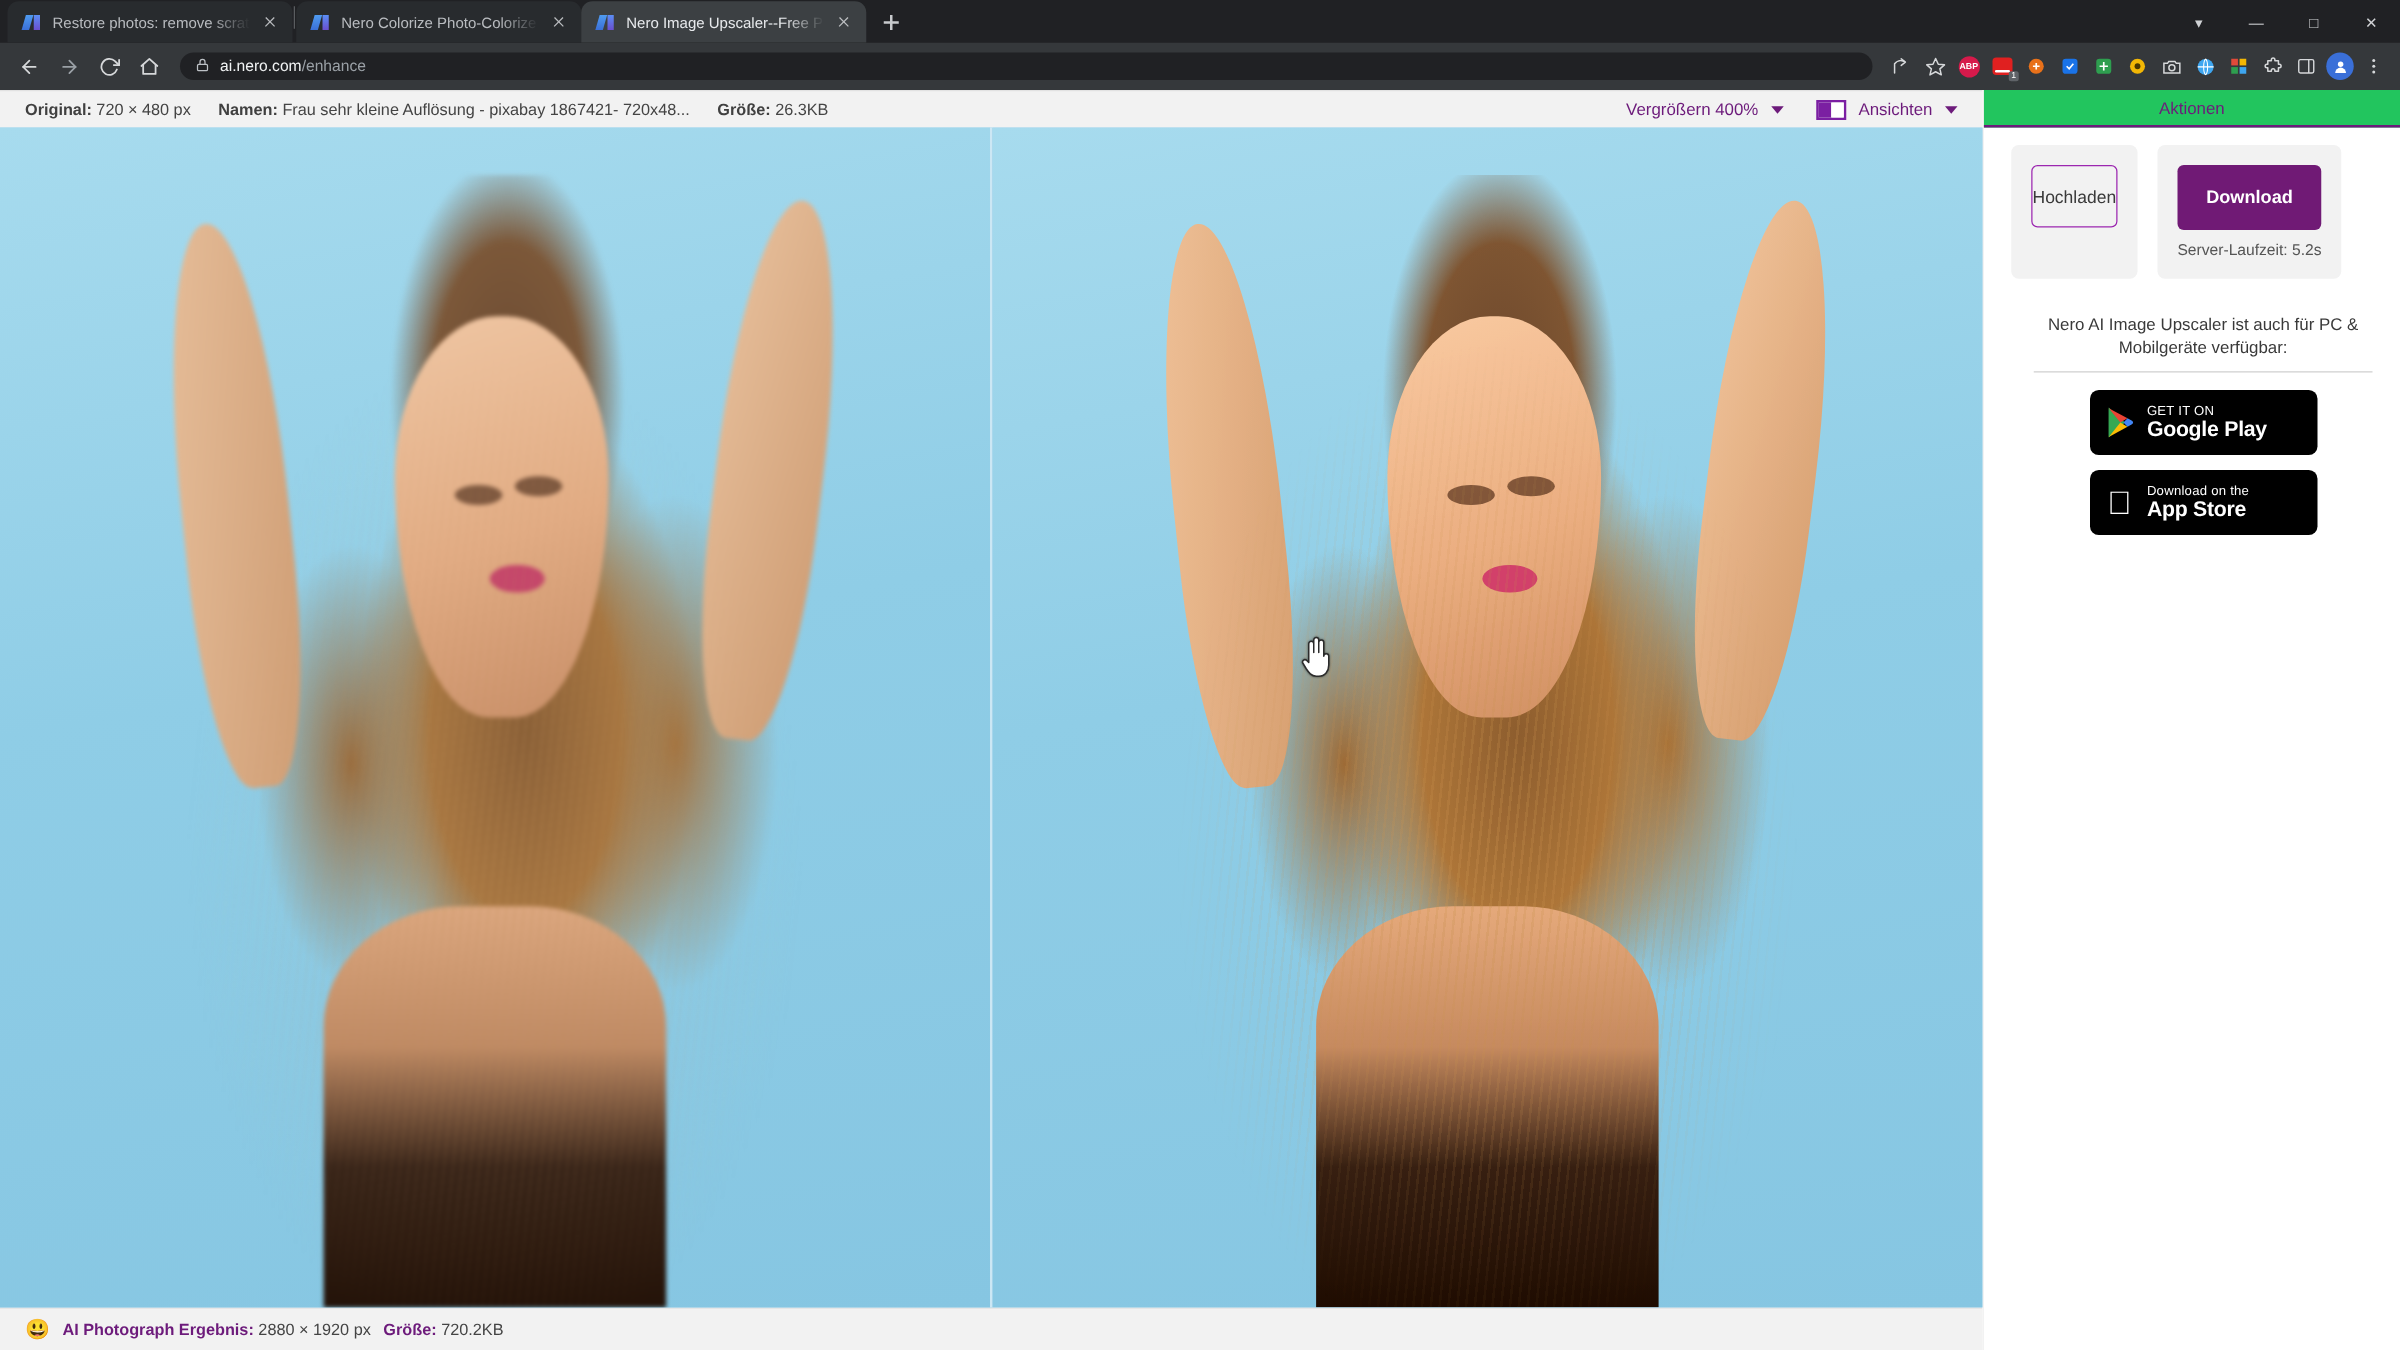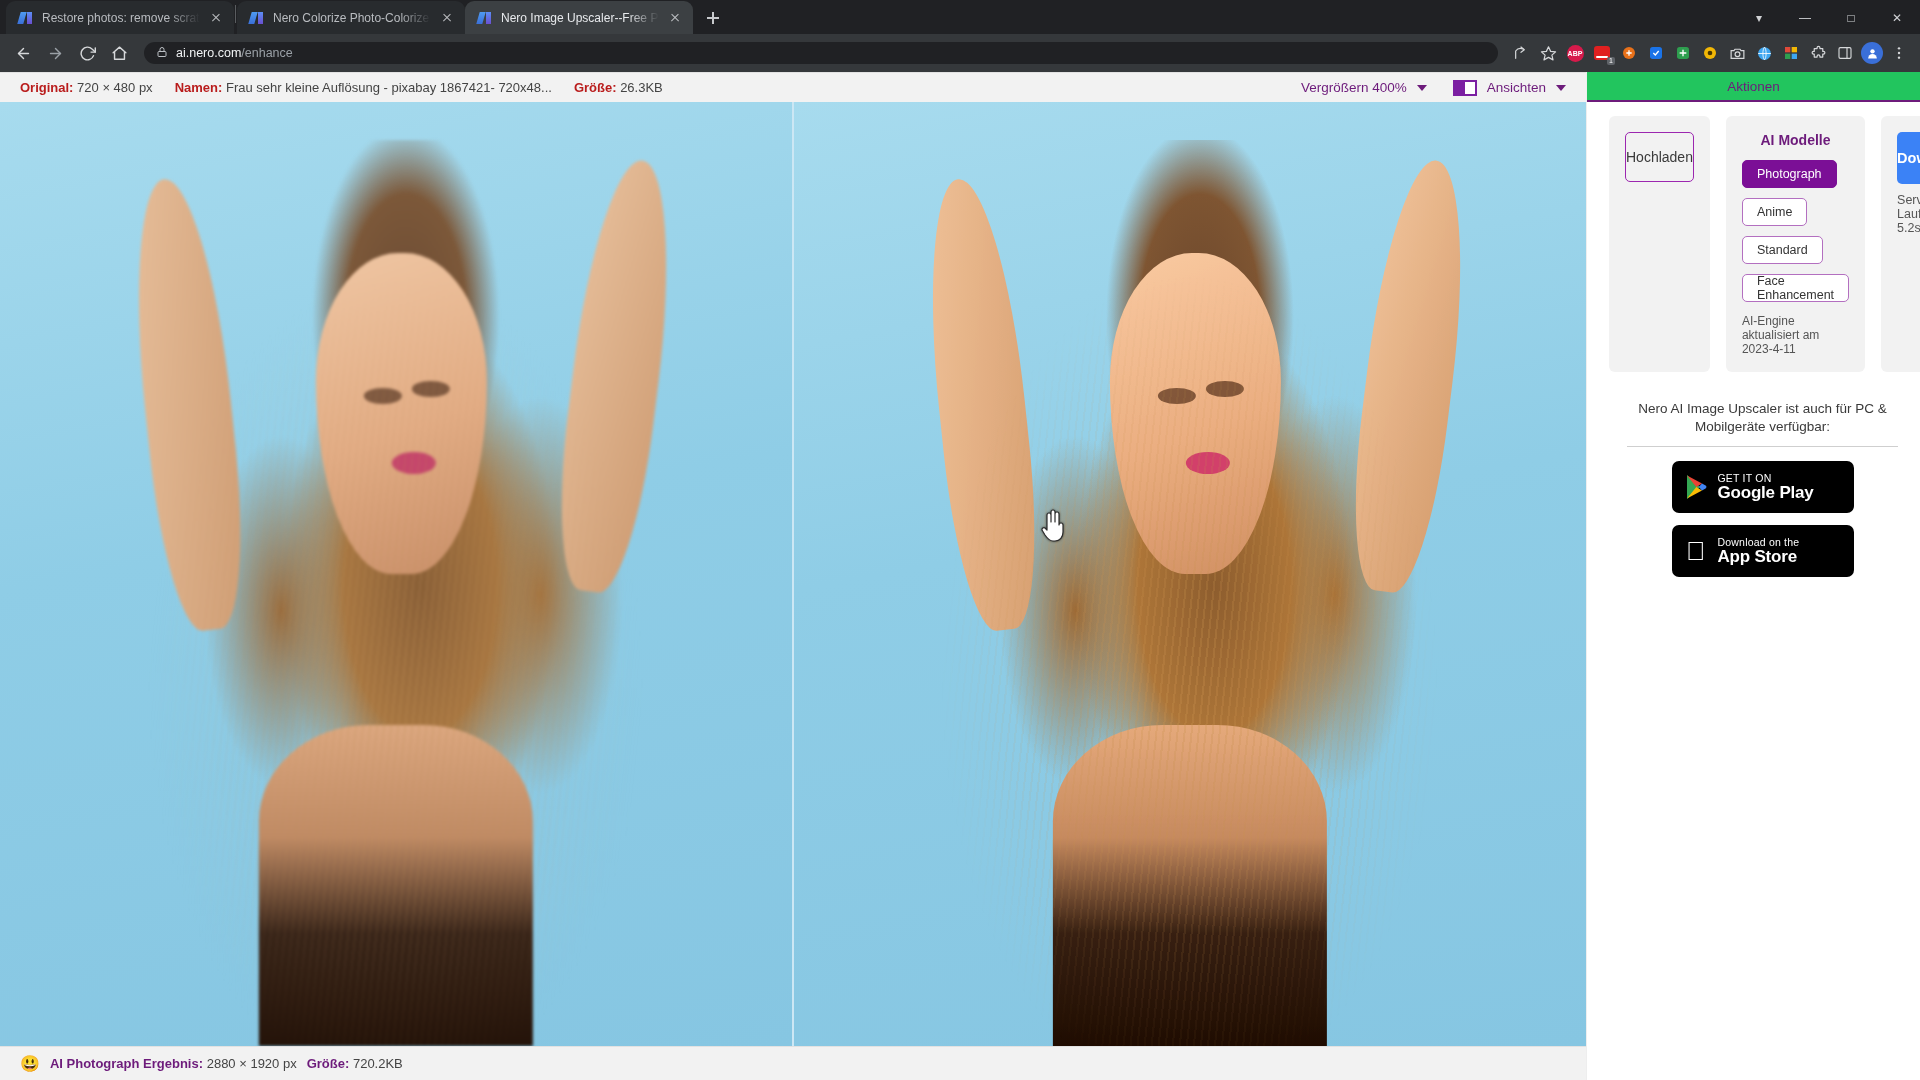--- a/index.html
+++ b/index.html
@@ -125,21 +125,21 @@
   .user-ic::before{content:"";position:absolute;left:50%;top:3.5px;transform:translateX(-50%);width:6px;height:6px;border-radius:50%;background:#fff;}
   .user-ic::after{content:"";position:absolute;left:50%;bottom:1.5px;transform:translateX(-50%);width:12px;height:7px;border-radius:6px 6px 0 0;background:#fff;}
 
   .body-row { flex:1; display:flex; min-height:0; }
   .leftcol { flex:1; display:flex; flex-direction:column; min-width:0; }
 
   .infobar {
     height: 30px; background:#f2f2f2; border-top:1px solid #e2e2e2;
     display:flex; align-items:center; padding: 0 20px; font-size:13px; color:#444; flex:none;
   }
-  .infobar b { color:#b91c1c; font-weight:700; }
+  .infobar b { color:#404040; font-weight:700; }
   .ib-item { margin-right: 22px; white-space:nowrap; }
   .ib-name { max-width: 420px; overflow:hidden; text-overflow:ellipsis; }
   .ib-right { margin-left:auto; display:flex; align-items:center; gap:26px; color:#6d1b7b; font-size:13.5px; }
   .ib-ctrl { display:flex; align-items:center; gap:10px; }
   .caret { width:0;height:0;border-left:5px solid transparent;border-right:5px solid transparent;border-top:6px solid #6d1b7b;}
   .viewsicon { width:24px;height:16px;border:2px solid #7b1fa2; display:flex; }
   .viewsicon i { flex:1; }
   .viewsicon i:first-child { background:#7b1fa2; }
   .viewsicon i:last-child { background:#fff; }
 
@@ -222,21 +222,21 @@
   .card-title { text-align:center; font-size:14px; font-weight:700; color:#6d1b7b; margin-bottom:12px; }
   .modelgrid { display:flex; flex-wrap:wrap; gap:10px; }
   .chip {
     height:28px; border:1px solid #b36fc0; border-radius:5px; background:#fff;
     display:flex; align-items:center; justify-content:center; padding:0 14px;
     font-size:12.5px; color:#333;
   }
   .chip.on { background:#7b0f96; border-color:#7b0f96; color:#fff; }
   .engine-note { font-size:12px; color:#555; margin-top:12px; }
   .dlbtn {
-    height:52px; background:#3b82f6; border-radius:5px; color:#fff;
+    height:52px; background:#701a75; border-radius:5px; color:#fff;
     display:flex; align-items:center; justify-content:center;
     font-size:14.5px; font-weight:700;
   }
   .runtime { font-size:12.5px; color:#555; margin-top:9px; }
   .promo { padding: 28px 22px 0 40px; }
   .promo-text { text-align:center; font-size:13.5px; color:#3a3a3a; line-height:1.35; }
   .promo-hr { border:0; border-top:1px solid #cfcfcf; margin:10px 0 14px; }
   .storebtns { display:flex; flex-direction:column; align-items:center; gap:12px; }
   .store {
     width:182px; height:52px; background:#000; border-radius:7px;
@@ -510,30 +510,20 @@
       </div>
 
       <div class="sidebar">
         <div class="side-tabhdr">Aktionen</div>
 
         <div class="side-inner">
           <div class="card">
             <div class="uploadbtn">Hochladen</div>
           </div>
 
-          <div class="card">
-            <div class="card-title">AI Modelle</div>
-            <div class="modelgrid">
-              <div class="chip on">Photograph</div>
-              <div class="chip">Anime</div>
-              <div class="chip">Standard</div>
-              <div class="chip">Face Enhancement</div>
-            </div>
-            <div class="engine-note">AI-Engine aktualisiert am 2023-4-11</div>
-          </div>
 
           <div class="card">
             <div class="dlbtn">Download</div>
             <div class="runtime">Server-Laufzeit: 5.2s</div>
           </div>
         </div>
 
         <div class="promo">
           <div class="promo-text">Nero AI Image Upscaler ist auch für PC &amp; Mobilgeräte verfügbar:</div>
           <hr class="promo-hr">

